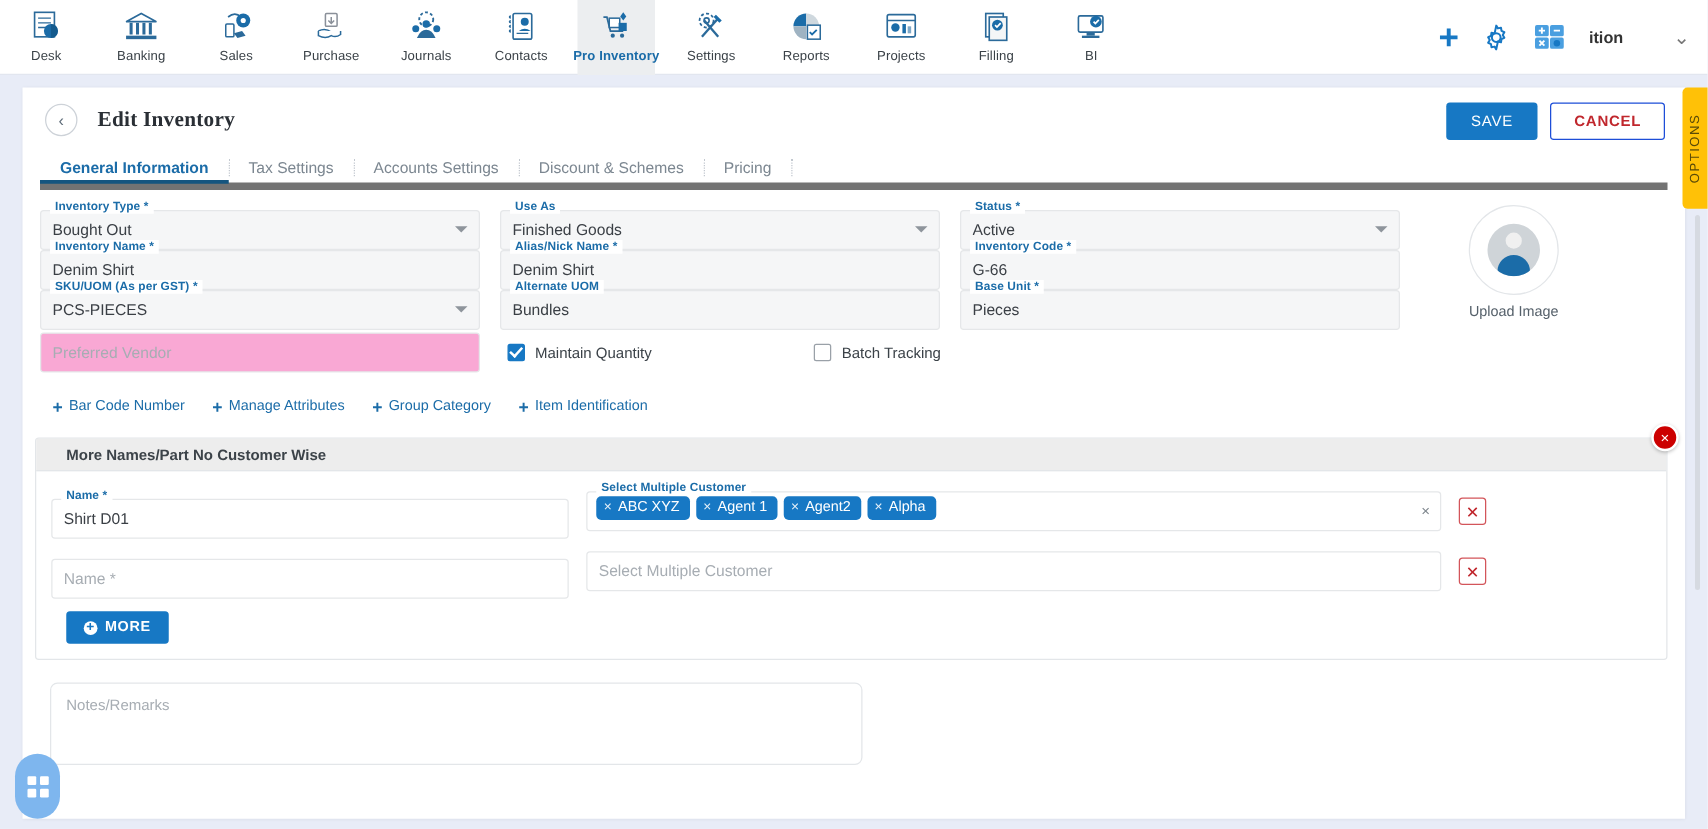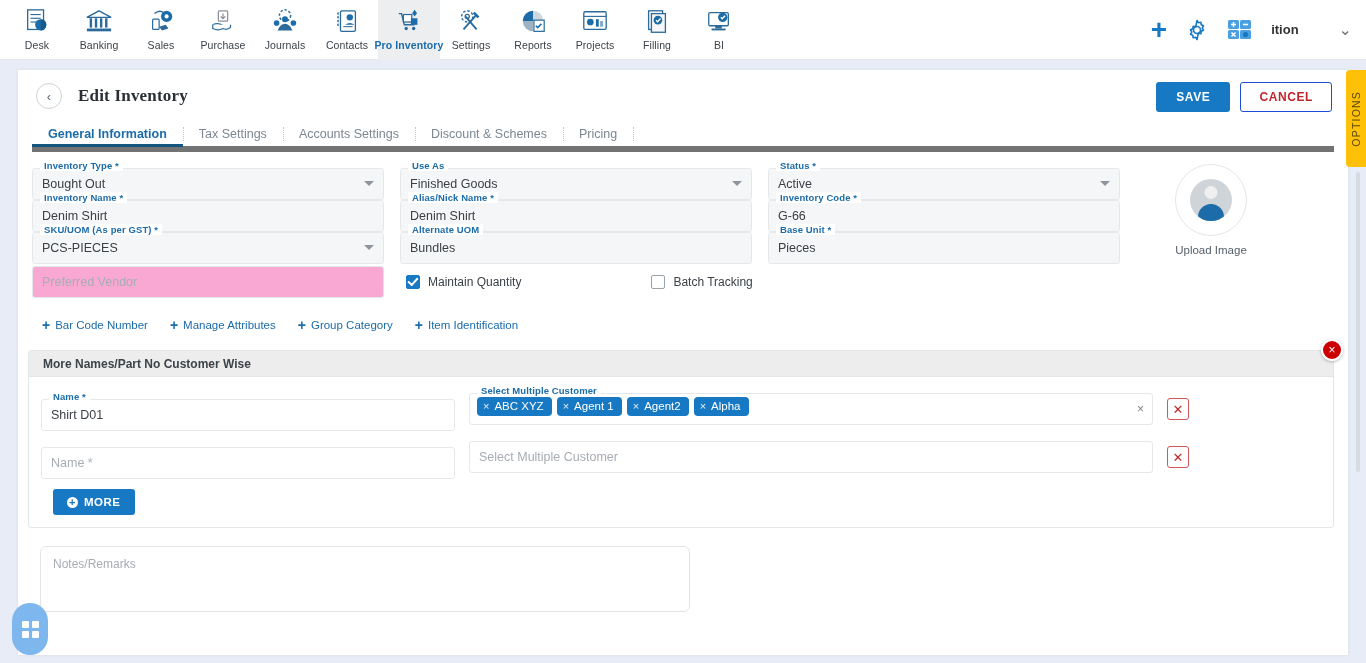--- a/index.html
+++ b/index.html
@@ -11,21 +11,21 @@
     overflow: hidden;
   }
 
   
   .topnav {
     position: absolute; left: 0; top: 0; width: 1366px; height: 60px;
     background: #ffffff;
     display: flex; align-items: center;
     border-bottom: 1px solid #e2e6ef;
   }
-  .nav-items { display: flex; align-items: flex-end; padding-left: 6px; }
+  .nav-items { display: flex; align-items: flex-end; padding-left: 6px; gap: 14px; }
   .nav-item {
     width: 62px; height: 60px;
     display: flex; flex-direction: column; align-items: center; justify-content: center;
     gap: 3px; cursor: pointer;
   }
   .nav-item.active { background: #eceef0; }
   .nav-ico { width: 30px; height: 28px; display: block; }
   .nav-label {
     font-size: 10.5px; color: #3b4248; white-space: nowrap;
     letter-spacing: .1px;
@@ -66,21 +66,21 @@
   }
   .page-title {
     margin-left: 16px; font-size: 17px; font-weight: bold; color: #2a2f35;
     font-family: "Liberation Serif", serif; letter-spacing: .2px;
   }
   .head-actions {
     position: absolute; right: 16px; top: 12px; display: flex; gap: 10px;
   }
   .btn-save {
     background: #1778c4; color: #fff; border: none;
-    font-size: 12px; font-weight: bold; letter-spacing: .6px;
+    font-size: 12px; font-weight: normal; letter-spacing: .6px;
     padding: 8px 20px; border-radius: 3px; cursor: pointer;
   }
   .btn-cancel {
     background: #fff; color: #c0272d; border: 1px solid #1d4ed8;
     font-size: 12px; font-weight: bold; letter-spacing: .6px;
     padding: 7px 18px; border-radius: 3px; cursor: pointer;
   }
 
   
   .tabs {
@@ -196,21 +196,21 @@
   }
   .addlink .pl { font-size: 14px; font-weight: bold; line-height: 1; }
 
   
   .panel {
     position: relative; margin: 18px 14px 0 10px;
     border: 1px solid #e3e6e9; border-radius: 3px; background: #fff;
   }
   .panel-head {
     height: 26px; background: #ededed; border-bottom: 1px solid #e3e6e9;
-    display: flex; align-items: center; padding-left: 14px;
+    display: flex; align-items: center; padding-left: 24px;
     font-size: 12px; font-weight: bold; color: #3c4349;
   }
   .panel-close {
     position: absolute; right: -10px; top: -12px;
     width: 22px; height: 22px; border-radius: 50%;
     background: #c00; color: #fff; border: 2px solid #fff;
     display: flex; align-items: center; justify-content: center;
     font-size: 12px; cursor: pointer; line-height: 1;
     box-shadow: 0 1px 3px rgba(0,0,0,.25);
   }

